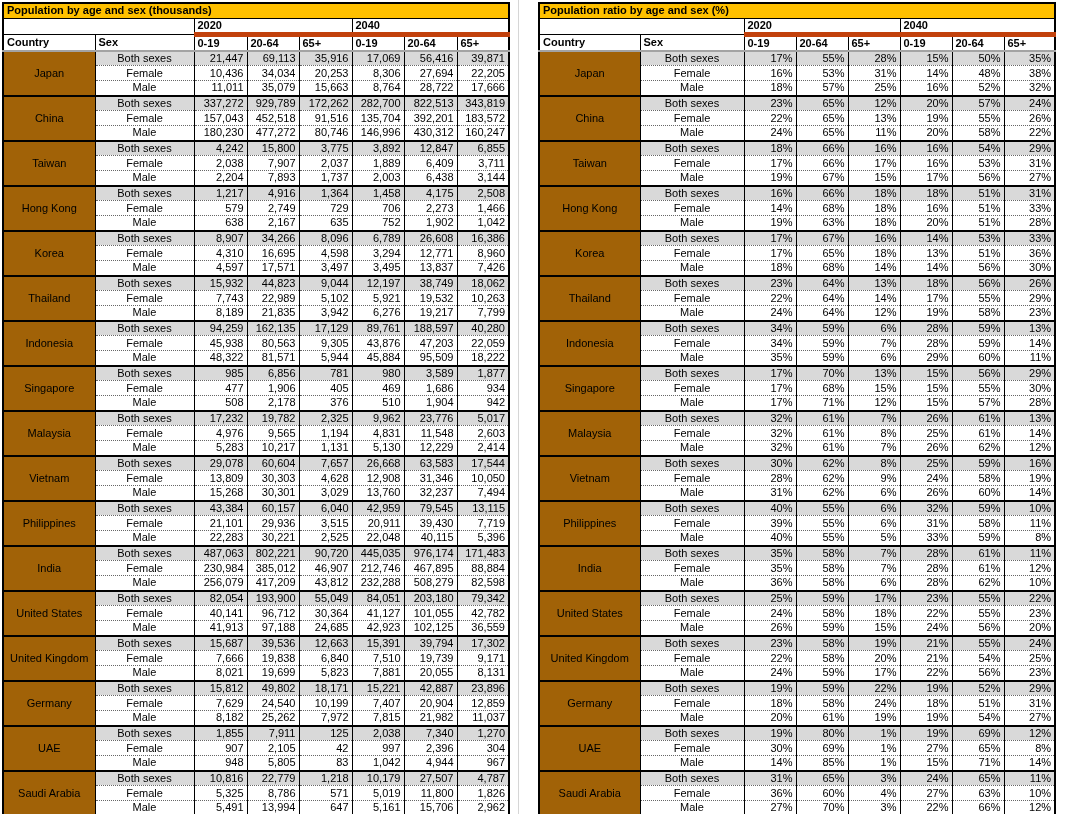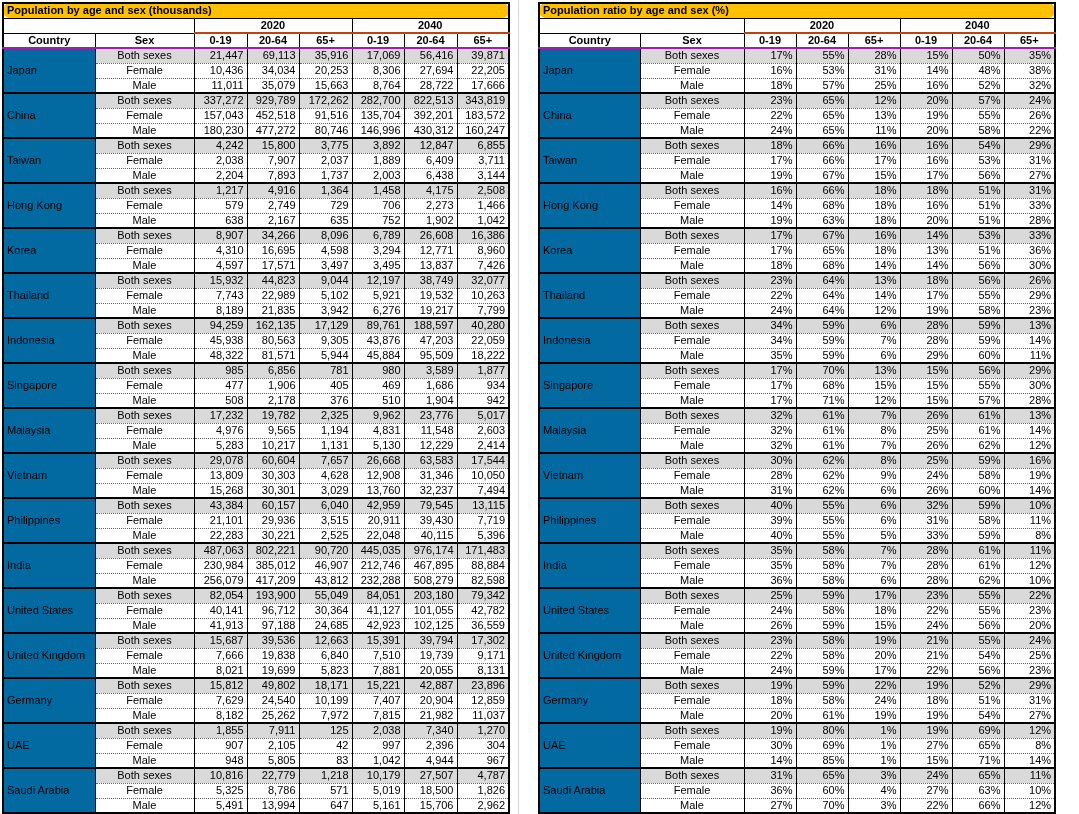--- a/index.html
+++ b/index.html
@@ -31,34 +31,32 @@
     color: #000;
     border-left: 1px solid #000;
     border-right: 1px solid #000;
     box-sizing: border-box;
   }
   td.title-cell {
     background: #FFC000;
     font-weight: bold;
     text-align: left;
     border-bottom: 1px solid #000;
-    border-radius: 7px;
   }
   td.blank-cell { border-bottom: 1px solid #000; }
   td.year-cell {
     font-weight: bold;
-    text-align: center;
-    border-bottom: 2px solid #c2410c;
+    text-align: left;
+    border-bottom: 5px solid #c2410c;
   }
   td.hdr-cell {
     font-weight: bold;
-    text-align: center;
-    border-bottom: 2px solid #a21caf;
+    border-bottom: 2px solid #a3a3a3;
   }
-  td.country-cell { text-align: left; background: #0369a1; }
+  td.country-cell { text-align: center; background: #a16207; }
   td.sex-cell     { text-align: center; }
   td.num-cell     { text-align: right; }
   td.gray         { background: #D9D9D9; }
   tr.r-first td   { border-top: 2px solid #000; }
   tr.r-inner td   { border-top: 1px dotted #666; }
   .gridline-v {
     position: absolute;
     left: 518px;
     top: 0;
     width: 1px;
@@ -243,21 +241,21 @@
             <td class="num-cell">7,426</td>
           </tr>
           <tr class="r-first">
             <td rowspan="3" class="country-cell">Thailand</td>
             <td class="sex-cell gray">Both sexes</td>
             <td class="num-cell gray">15,932</td>
             <td class="num-cell gray">44,823</td>
             <td class="num-cell gray">9,044</td>
             <td class="num-cell gray">12,197</td>
             <td class="num-cell gray">38,749</td>
-            <td class="num-cell gray">32,077</td>
+            <td class="num-cell gray">18,062</td>
           </tr>
           <tr class="r-inner">
             <td class="sex-cell">Female</td>
             <td class="num-cell">7,743</td>
             <td class="num-cell">22,989</td>
             <td class="num-cell">5,102</td>
             <td class="num-cell">5,921</td>
             <td class="num-cell">19,532</td>
             <td class="num-cell">10,263</td>
           </tr>
@@ -559,21 +557,21 @@
             <td class="num-cell gray">10,179</td>
             <td class="num-cell gray">27,507</td>
             <td class="num-cell gray">4,787</td>
           </tr>
           <tr class="r-inner">
             <td class="sex-cell">Female</td>
             <td class="num-cell">5,325</td>
             <td class="num-cell">8,786</td>
             <td class="num-cell">571</td>
             <td class="num-cell">5,019</td>
-            <td class="num-cell">18,500</td>
+            <td class="num-cell">11,800</td>
             <td class="num-cell">1,826</td>
           </tr>
           <tr class="r-inner">
             <td class="sex-cell">Male</td>
             <td class="num-cell">5,491</td>
             <td class="num-cell">13,994</td>
             <td class="num-cell">647</td>
             <td class="num-cell">5,161</td>
             <td class="num-cell">15,706</td>
             <td class="num-cell">2,962</td>

